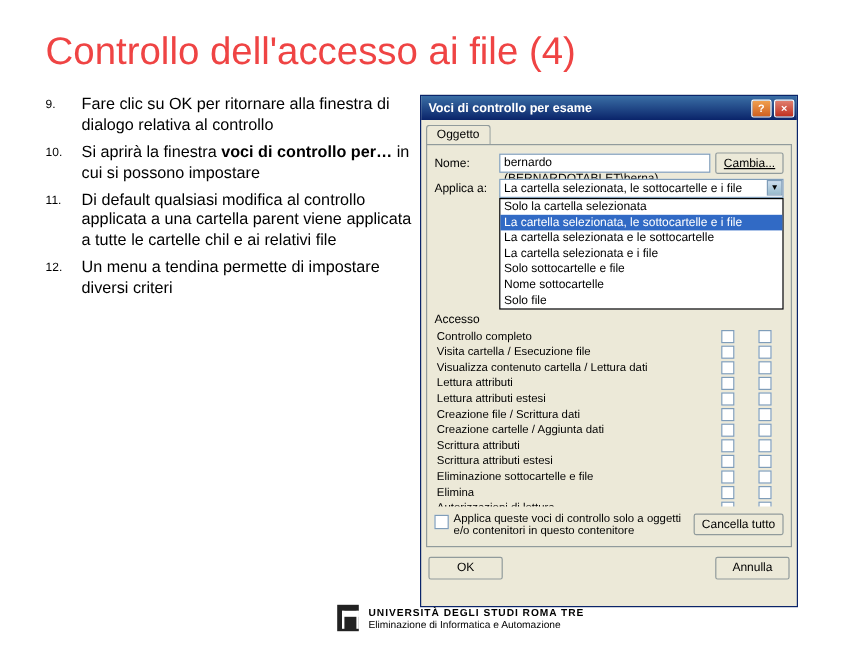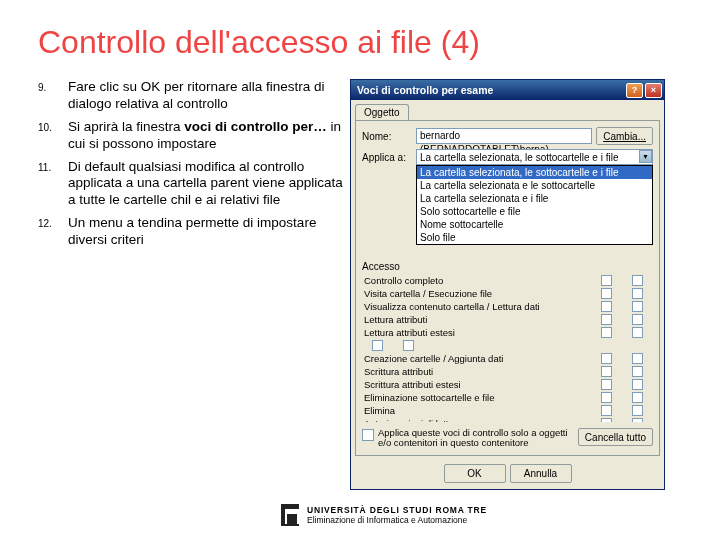--- a/index.html
+++ b/index.html
@@ -34,21 +34,21 @@
   .perm-area { margin-top: 96px; }
   .perm-head { display: flex; font-size: 10px; margin-bottom: 2px; }
   .perm-head .p1 { flex: 1; }
   .perm-list { height: 148px; overflow: hidden; border: none; }
   .perm-row { display: flex; align-items: center; height: 13px; font-size: 9.5px; }
   .perm-row .p1 { flex: 1; padding-left: 2px; white-space: nowrap; overflow: hidden; }
   .chk { width: 11px; height: 11px; border: 1px solid #7f9db9; background: #fff; margin: 0 10px; }
   .bottom-row { display: flex; align-items: flex-start; margin-top: 6px; }
   .bigchk { width: 12px; height: 12px; border: 1px solid #7f9db9; background: #fff; margin-right: 4px; margin-top: 1px; flex: none; }
   .chktxt { font-size: 9.5px; line-height: 1.1; flex: 1; }
-  .dlg-btns { display: flex; justify-content: center; padding: 4px 6px 6px; gap: 4px; }
+  .dlg-btns { display: flex; justify-content: space-between; padding: 4px 6px 22px; gap: 4px; }
   .dlg-btn { width: 62px; height: 19px; border: 1px solid #919b9c; background: #ece9d8; border-radius: 2px; font-size: 10px; display: flex; align-items: center; justify-content: center; cursor: pointer; }
   .footer { position: absolute; bottom: 14px; left: 0; right: 0; display: flex; justify-content: center; align-items: center; padding-left: 48px; }
   .logo { width: 18px; height: 22px; background: #222; margin-right: 8px; position: relative; }
   .logo::after { content: ''; position: absolute; left: 4px; top: 5px; width: 10px; height: 10px; border-top: 5px solid #fff; border-left: 2px solid #fff; border-right: 2px solid #fff; }
   .ftxt { font-size: 8.5px; line-height: 1.2; }
   .ftxt .l1 { letter-spacing: 0.8px; font-weight: bold; }
 </style>
 </head>
 <body>
 
@@ -91,20 +91,21 @@
           <span class="btn">Cambia...</span>
         </div>
         <div class="row" style="position:relative;justify-content:flex-end;">
           <span class="lbl">Applica a:</span>
           <div class="combo">
             <div class="combo-box">
                 <span>La cartella selezionata, le sottocartelle e i file</span>
               </div>
             <div class="combo-arrow">▼</div>
             <div class="dropdown" id="dd">
+                <div class="dd-item">Solo la cartella selezionata</div>
                 <div class="dd-item sel">La cartella selezionata, le sottocartelle e i file</div>
                 <div class="dd-item">La cartella selezionata e le sottocartelle</div>
                 <div class="dd-item">La cartella selezionata e i file</div>
                 <div class="dd-item">Solo sottocartelle e file</div>
                 <div class="dd-item">Nome sottocartelle</div>
                 <div class="dd-item">Solo file</div>
               </div>
           </div>
         </div>
 
@@ -132,20 +133,21 @@
                 <span class="p1">Lettura attributi</span>
                 <span class="chk"></span>
                 <span class="chk"></span>
               </div>
               <div class="perm-row">
                 <span class="p1">Lettura attributi estesi</span>
                 <span class="chk"></span>
                 <span class="chk"></span>
               </div>
               <div class="perm-row">
+                <span class="p1">Creazione file / Scrittura dati</span>
                 <span class="chk"></span>
                 <span class="chk"></span>
               </div>
               <div class="perm-row">
                 <span class="p1">Creazione cartelle / Aggiunta dati</span>
                 <span class="chk"></span>
                 <span class="chk"></span>
               </div>
               <div class="perm-row">
                 <span class="p1">Scrittura attributi</span>

